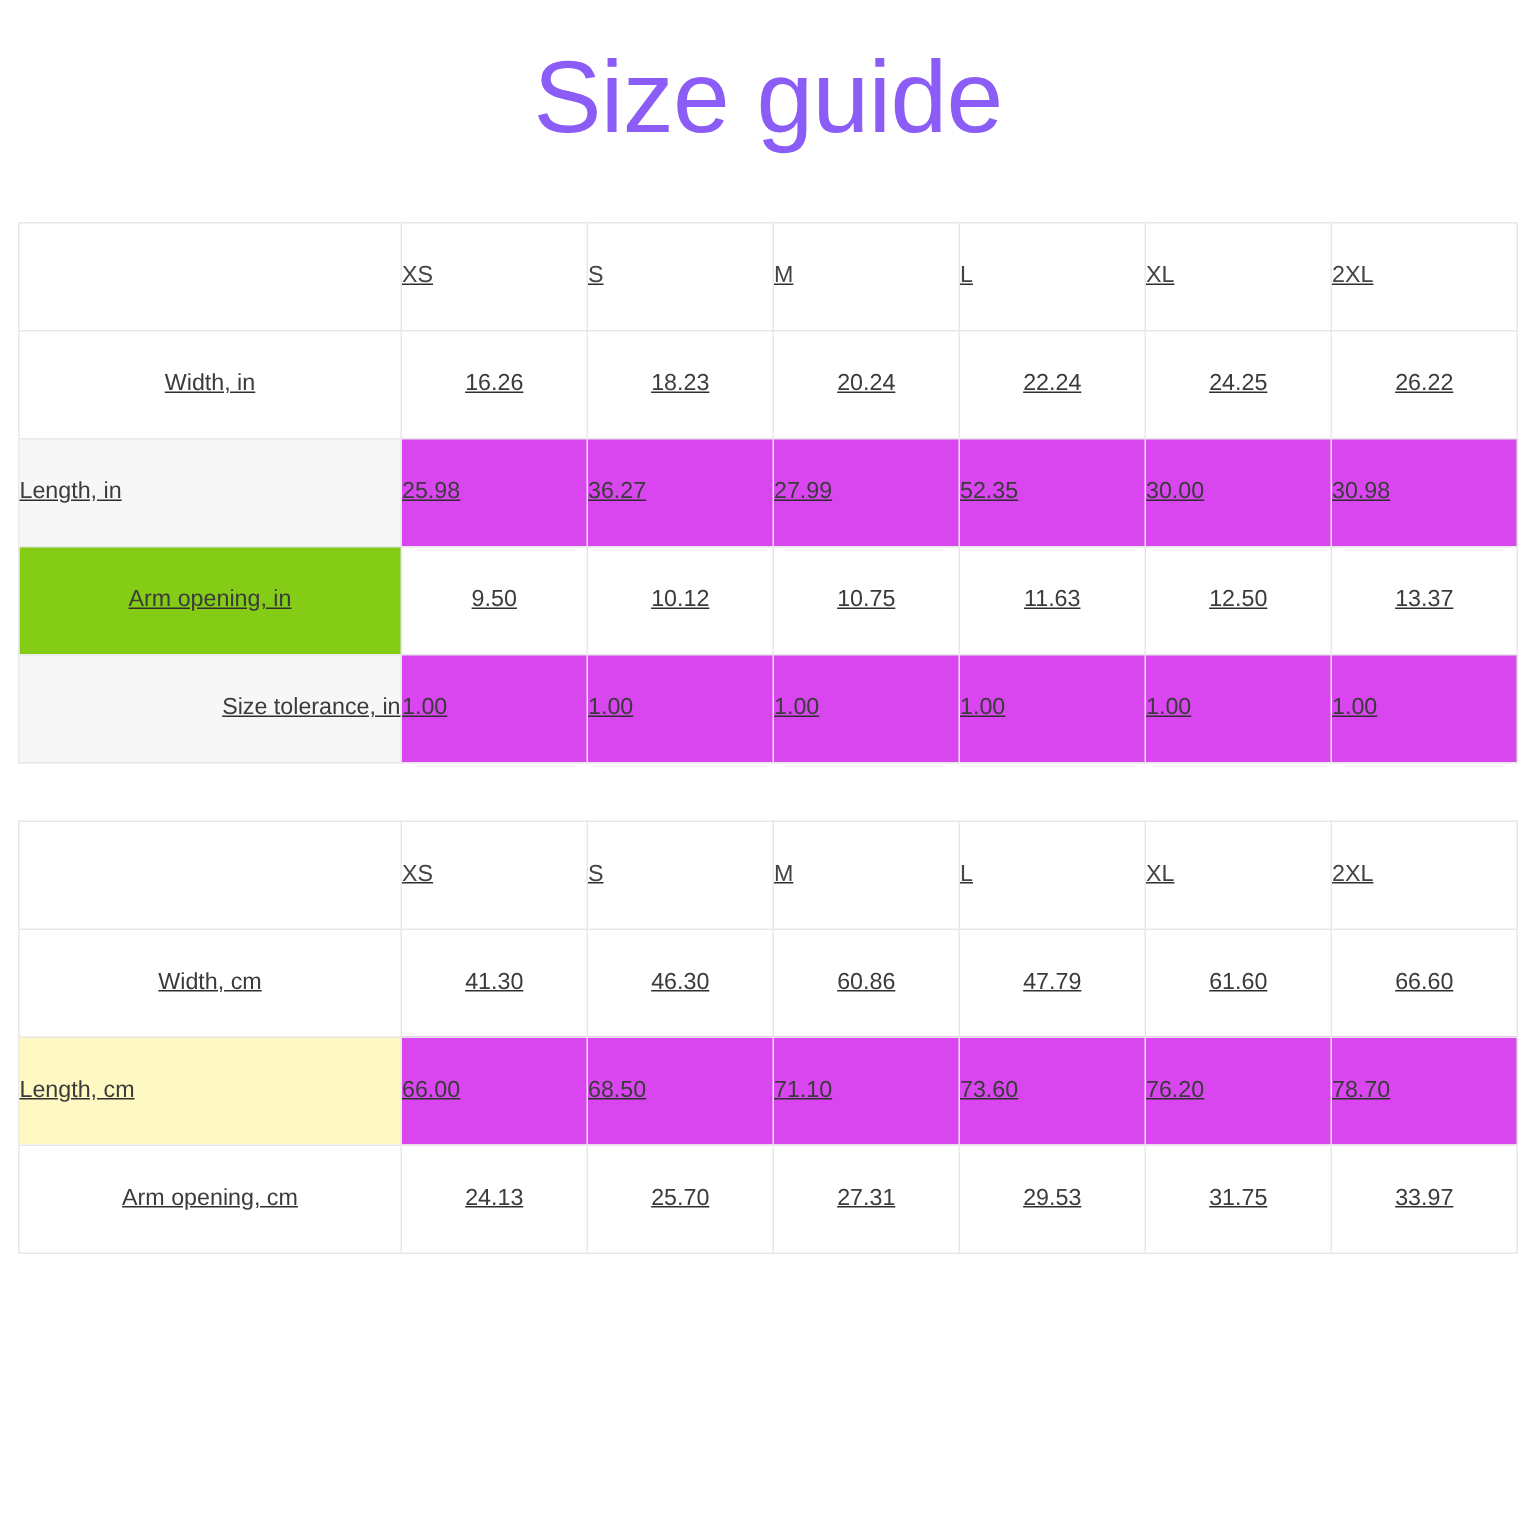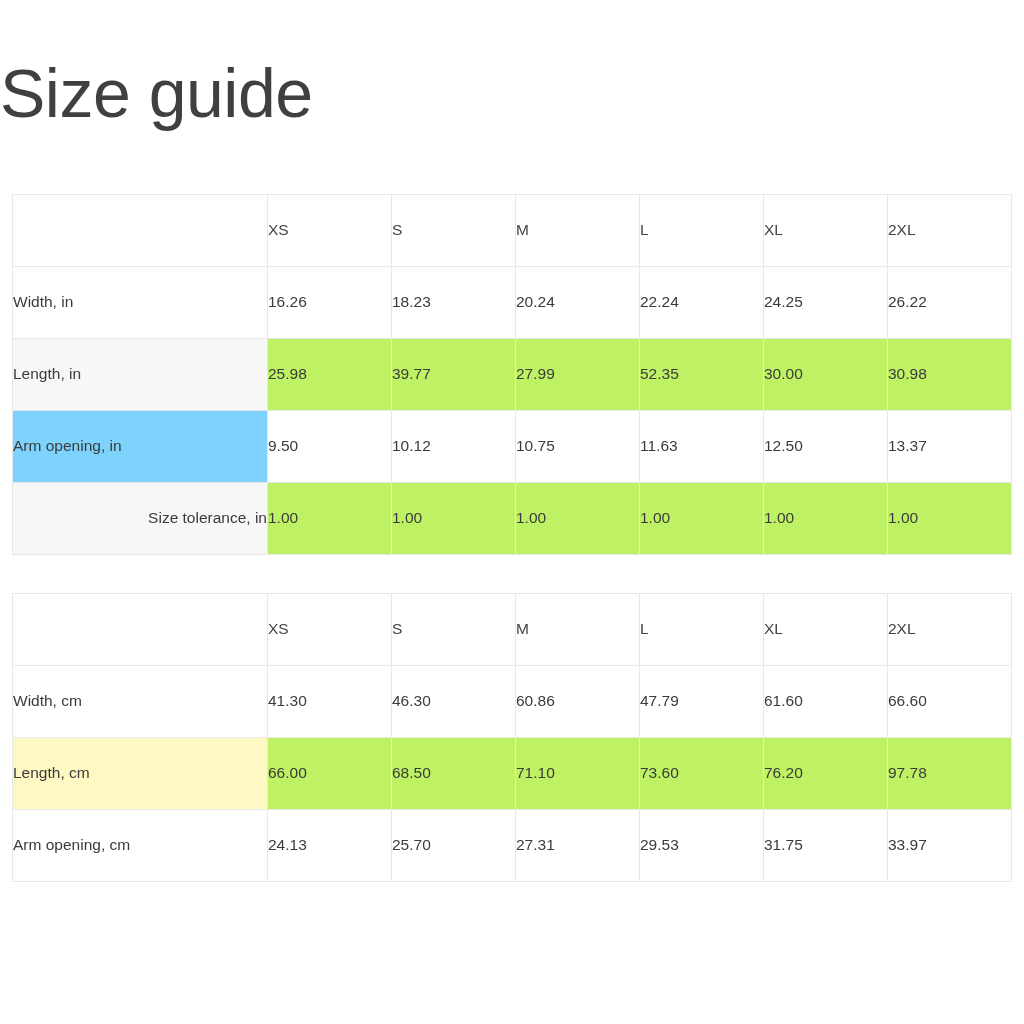--- a/index.html
+++ b/index.html
@@ -14,32 +14,33 @@
     color: #2f2f2f;
     -webkit-font-smoothing: antialiased;
   }
   .page {
     width: 1024px;
     height: 1024px;
     box-sizing: border-box;
     position: relative;
   }
   .title {
-    text-align: left;
+    text-align: center;
     font-size: 68px;
     font-weight: 400;
-    color: #404040;
+    color: #8b5cf6;
     letter-spacing: -0.5px;
     margin: 0;
-    padding-top: 56px;
+    padding-top: 28px;
     line-height: 1.1;
   }
   .tables {
     padding: 1px 12px;
-    margin-top: 62px;
+    margin-top: 44px;
+    text-decoration: underline;
   }
   table.size-table {
     width: 1000px;
     border-collapse: collapse;
     table-layout: fixed;
     margin: 0 auto 38px auto;
     font-size: 15.5px;
     color: #3b3b3b;
   }
   table.size-table td,
@@ -62,28 +63,28 @@
     padding-left: 26px;
     white-space: nowrap;
   }
   .cell-value {
     padding-left: 28px;
     white-space: nowrap;
   }
   .hdr-label { padding-left: 26px; }
   .hdr-value { padding-left: 28px; color: #4a4a4a; }
 
-  tr.alt td { background: #bef264; }
+  tr.alt td { background: #d946ef; }
   tr.alt td.cell-label { background: #fef9c3; }
-  tr.plain td { background: #ffffff; }
+  tr.plain td { background: #ffffff; text-align: center; }
 
   
   .t1 tr.r1 td.cell-label { background: #ffffff; }
   .t1 tr.r2 td.cell-label { background: #f7f7f7; }
-  .t1 tr.r3 td.cell-label { background: #7dd3fc; }
+  .t1 tr.r3 td.cell-label { background: #84cc16; }
   .t1 tr.r4 td.cell-label { background: #f7f7f7; text-align: right; }
 </style>
 </head>
 <body>
 
 <div class="page">
 
   <h1 class="title">Size guide</h1>
 
   <div class="tables">
@@ -115,21 +116,21 @@
           <td class="cell-value">16.26</td>
           <td class="cell-value">18.23</td>
           <td class="cell-value">20.24</td>
           <td class="cell-value">22.24</td>
           <td class="cell-value">24.25</td>
           <td class="cell-value">26.22</td>
         </tr>
         <tr class="alt r2">
           <td class="cell-label">Length, in</td>
           <td class="cell-value">25.98</td>
-          <td class="cell-value">39.77</td>
+          <td class="cell-value">36.27</td>
           <td class="cell-value">27.99</td>
           <td class="cell-value">52.35</td>
           <td class="cell-value">30.00</td>
           <td class="cell-value">30.98</td>
         </tr>
         <tr class="plain r3">
           <td class="cell-label">Arm opening, in</td>
           <td class="cell-value">9.50</td>
           <td class="cell-value">10.12</td>
           <td class="cell-value">10.75</td>
@@ -180,21 +181,21 @@
           <td class="cell-value">61.60</td>
           <td class="cell-value">66.60</td>
         </tr>
         <tr class="alt">
           <td class="cell-label">Length, cm</td>
           <td class="cell-value">66.00</td>
           <td class="cell-value">68.50</td>
           <td class="cell-value">71.10</td>
           <td class="cell-value">73.60</td>
           <td class="cell-value">76.20</td>
-          <td class="cell-value">97.78</td>
+          <td class="cell-value">78.70</td>
         </tr>
         <tr class="plain">
           <td class="cell-label">Arm opening, cm</td>
           <td class="cell-value">24.13</td>
           <td class="cell-value">25.70</td>
           <td class="cell-value">27.31</td>
           <td class="cell-value">29.53</td>
           <td class="cell-value">31.75</td>
           <td class="cell-value">33.97</td>
         </tr>

